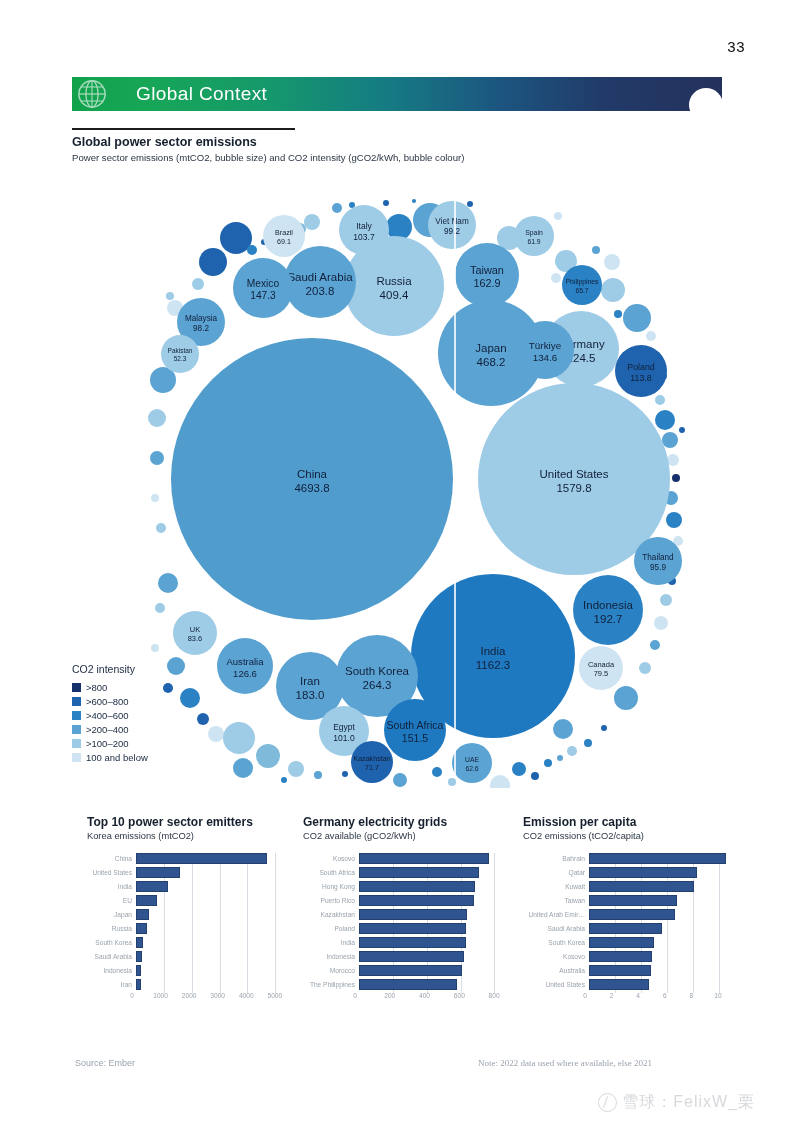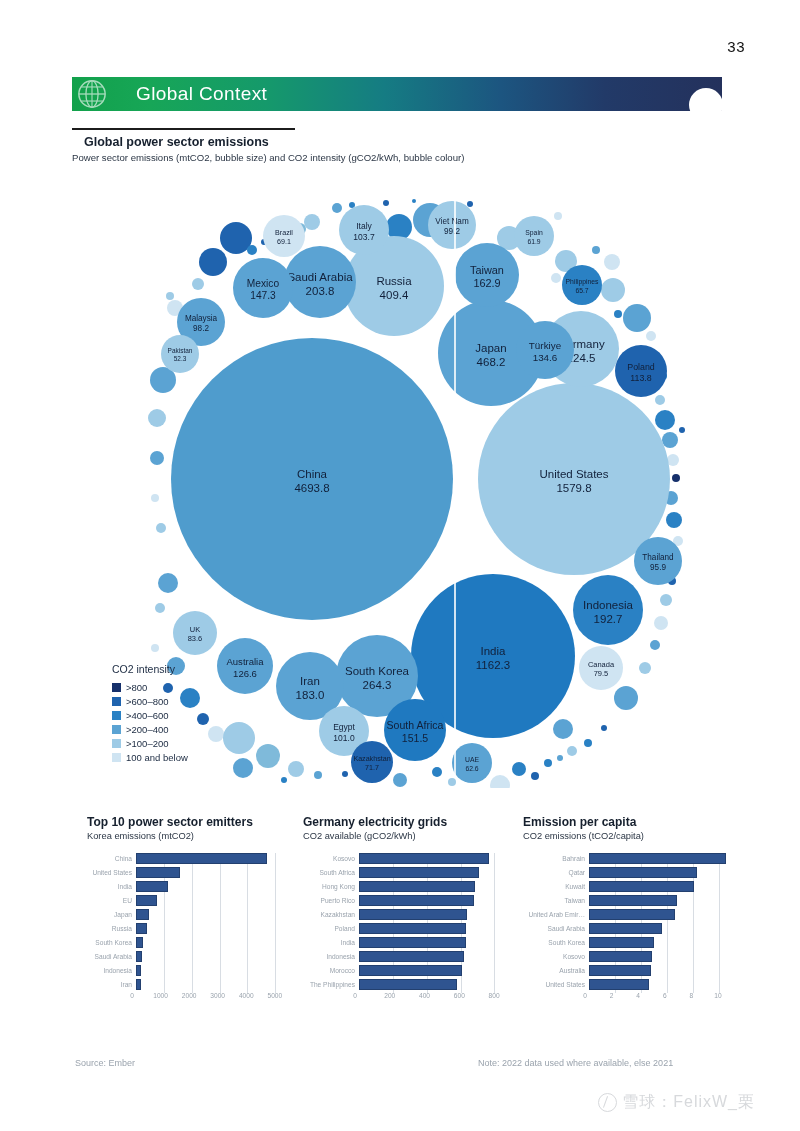--- a/index.html
+++ b/index.html
@@ -11,28 +11,28 @@
 
   
   .sec-bar{position:absolute;left:72px;top:77px;width:650px;height:34px;
            background:linear-gradient(90deg,#12a14b 0%,#17a657 12%,#15996b 30%,#157c83 48%,#1c5580 66%,#223a68 82%,#24315c 100%);}
   .sec-bar-notch{position:absolute;left:689px;top:88px;width:34px;height:34px;border-radius:50%;background:#ffffff;}
   .globe-ico{position:absolute;left:77px;top:79px;width:30px;height:30px;opacity:.62;}
   .sec-title{position:absolute;left:136px;top:83px;font-size:19px;color:#ffffff;letter-spacing:.4px;}
 
   
   .rule{position:absolute;left:72px;top:128px;width:223px;height:2px;background:#1c1c1c;}
-  .h-main{position:absolute;left:72px;top:135px;font-size:12.5px;font-weight:bold;color:#16202e;margin-left:12px;}
+  .h-main{position:absolute;left:72px;top:135px;font-size:12.5px;font-weight:bold;color:#16202e;}
   .h-sub{position:absolute;left:72px;top:152px;font-size:9.6px;color:#2b3645;}
 
   
   #bubbles{position:absolute;left:0;top:168px;width:800px;height:620px;}
 
   
-  .legend{position:absolute;left:72px;top:663px;margin-left:40px;}
+  .legend{position:absolute;left:72px;top:663px;}
   .legend-title{font-size:10.5px;color:#1b2a41;margin-bottom:5px;}
   .legend-row{display:flex;align-items:center;height:14px;}
   .legend-sw{width:9px;height:9px;margin-right:5px;flex:0 0 auto;}
   .legend-lb{font-size:9.5px;color:#1b2a41;}
 
   
   .panel{position:absolute;top:815px;}
   .p1{left:75px;width:205px;margin-left:12px;}
   .p2{left:303px;width:205px;}
   .p3{left:523px;width:215px;}
@@ -43,21 +43,21 @@
   .barrow{display:flex;align-items:center;height:14px;}
   .barlbl{font-size:6.6px;color:#9aa3ad;text-align:right;padding-right:4px;flex:0 0 auto;white-space:nowrap;}
   .bartrack{position:relative;flex:1 1 auto;height:11px;}
   .barfill{position:absolute;left:0;top:0;height:11px;background:#2f5490;border:.6px solid #23406f;box-sizing:border-box;}
   .gridline{position:absolute;top:0;width:1px;background:#d8dde3;}
   .axis{position:relative;height:14px;}
   .tick{position:absolute;top:1px;font-size:6.6px;color:#9aa3ad;transform:translateX(-50%);}
 
   
   .src{position:absolute;left:75px;top:1058px;font-size:9px;color:#9aa3ad;}
-  .note{position:absolute;left:478px;top:1058px;font-size:9px;color:#9aa3ad;}
+  .note{position:absolute;left:478px;top:1058px;font-size:9px;color:#9aa3ad;font-family:Liberation Serif, serif;}
   .wm{position:absolute;right:45px;top:1092px;font-size:16px;color:#d7d9dc;letter-spacing:1px;display:flex;align-items:center;gap:5px;}
   .wm-ring{width:17px;height:17px;border:1.4px solid #d7d9dc;border-radius:50%;position:relative;}
   .wm-ring:before{content:"";position:absolute;left:6px;top:2px;width:1.4px;height:12px;background:#d7d9dc;transform:rotate(20deg);}
 </style>
 </head>
 <body>
 
 <div class="page-num">33</div>
 
 <div class="sec-bar"></div>

